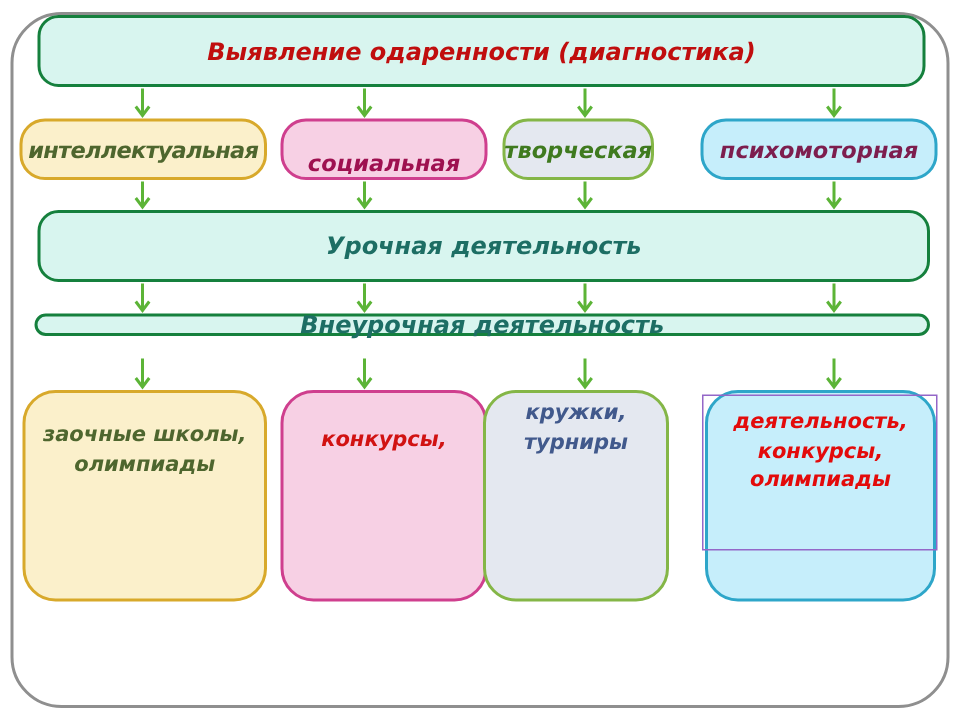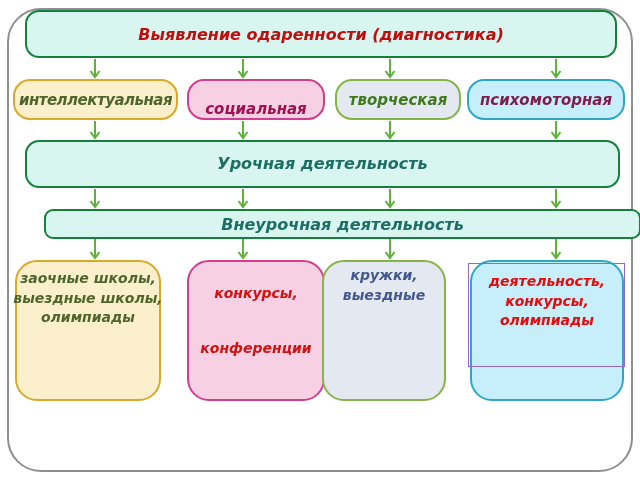--- a/index.html
+++ b/index.html
@@ -16,31 +16,31 @@
   .yellow{background:#fbf0cb;border:2px solid #d8a92b;color:#4e662e;}
   .pink{background:#f7d0e4;border:2px solid #cf3f8e;color:#9e1150;}
   .lav{background:#e4e8f0;border:2px solid #84b647;color:#3f7a1f;}
   .blue{background:#c6eefb;border:2px solid #2ea6c9;color:#7d1e4e;}
 
   .title-box{left:25px;top:10px;width:592px;height:48px;border-radius:14px;
              font-size:16px;color:#c00e0e;}
   .row2{top:79px;height:41px;border-radius:17px;font-size:15px;}
   .b1{left:13px;width:165px;letter-spacing:-0.5px;}
   .b2{left:187px;width:138px;justify-content:flex-end;}
-  .b3{left:335px;width:126px;}
+  .b3{left:335px;width:101px;}
   .b4{left:467px;width:158px;}
 
   .lesson-box{left:25px;top:140px;width:595px;height:48px;border-radius:14px;
               font-size:16px;line-height:1.35;gap:41px;}
-  .extra-box{left:23px;top:209px;width:597px;height:30px;border-radius:9px;
-             font-size:16px;margin-left:21px;}
+  .extra-box{left:23px;top:209px;width:597px;height:15px;border-radius:9px;
+             font-size:16px;}
 
   .row5{top:260px;height:141px;border-radius:22px;font-size:14px;
         line-height:1.4;justify-content:flex-start;}
-  .c1{left:15px;width:146px;padding-top:7px;}
+  .c1{left:15px;width:163px;padding-top:19px;}
   .c2{left:187px;width:138px;padding-top:22px;color:#d11212;gap:35px;}
   .c3{left:322px;width:124px;padding-top:4px;color:#41598c;}
   .c4{left:470px;width:154px;padding-top:10px;color:#e30b0b;}
   .sel-rect{position:absolute;left:468px;top:263px;width:157px;height:104px;
             border:1.5px solid #9467c8;box-sizing:border-box;background:transparent;}
   svg.arrows{position:absolute;left:0;top:0;pointer-events:none;}
 </style>
 </head>
 <body>
 
@@ -67,30 +67,28 @@
   <div class="box cyan lesson-box">
     <div>Урочная деятельность</div>
   </div>
 
   <div class="box cyan extra-box">
     <div>Внеурочная деятельность</div>
   </div>
 
   <div class="box yellow row5 c1">
     <div>заочные школы,</div>
-    <div>выездные школы,</div>
     <div>олимпиады</div>
   </div>
   <div class="box pink row5 c2">
     <div>конкурсы,</div>
-    <div>конференции</div>
   </div>
   <div class="box lav row5 c3">
     <div>кружки,</div>
-    <div>выездные</div>
+    <div>турниры</div>
   </div>
   <div class="box blue row5 c4">
     <div>деятельность,</div>
     <div>конкурсы,</div>
     <div>олимпиады</div>
   </div>
 
   <div class="sel-rect"></div>
 
   <svg class="arrows" width="640" height="480" viewBox="0 0 640 480" id="arrow-layer">

